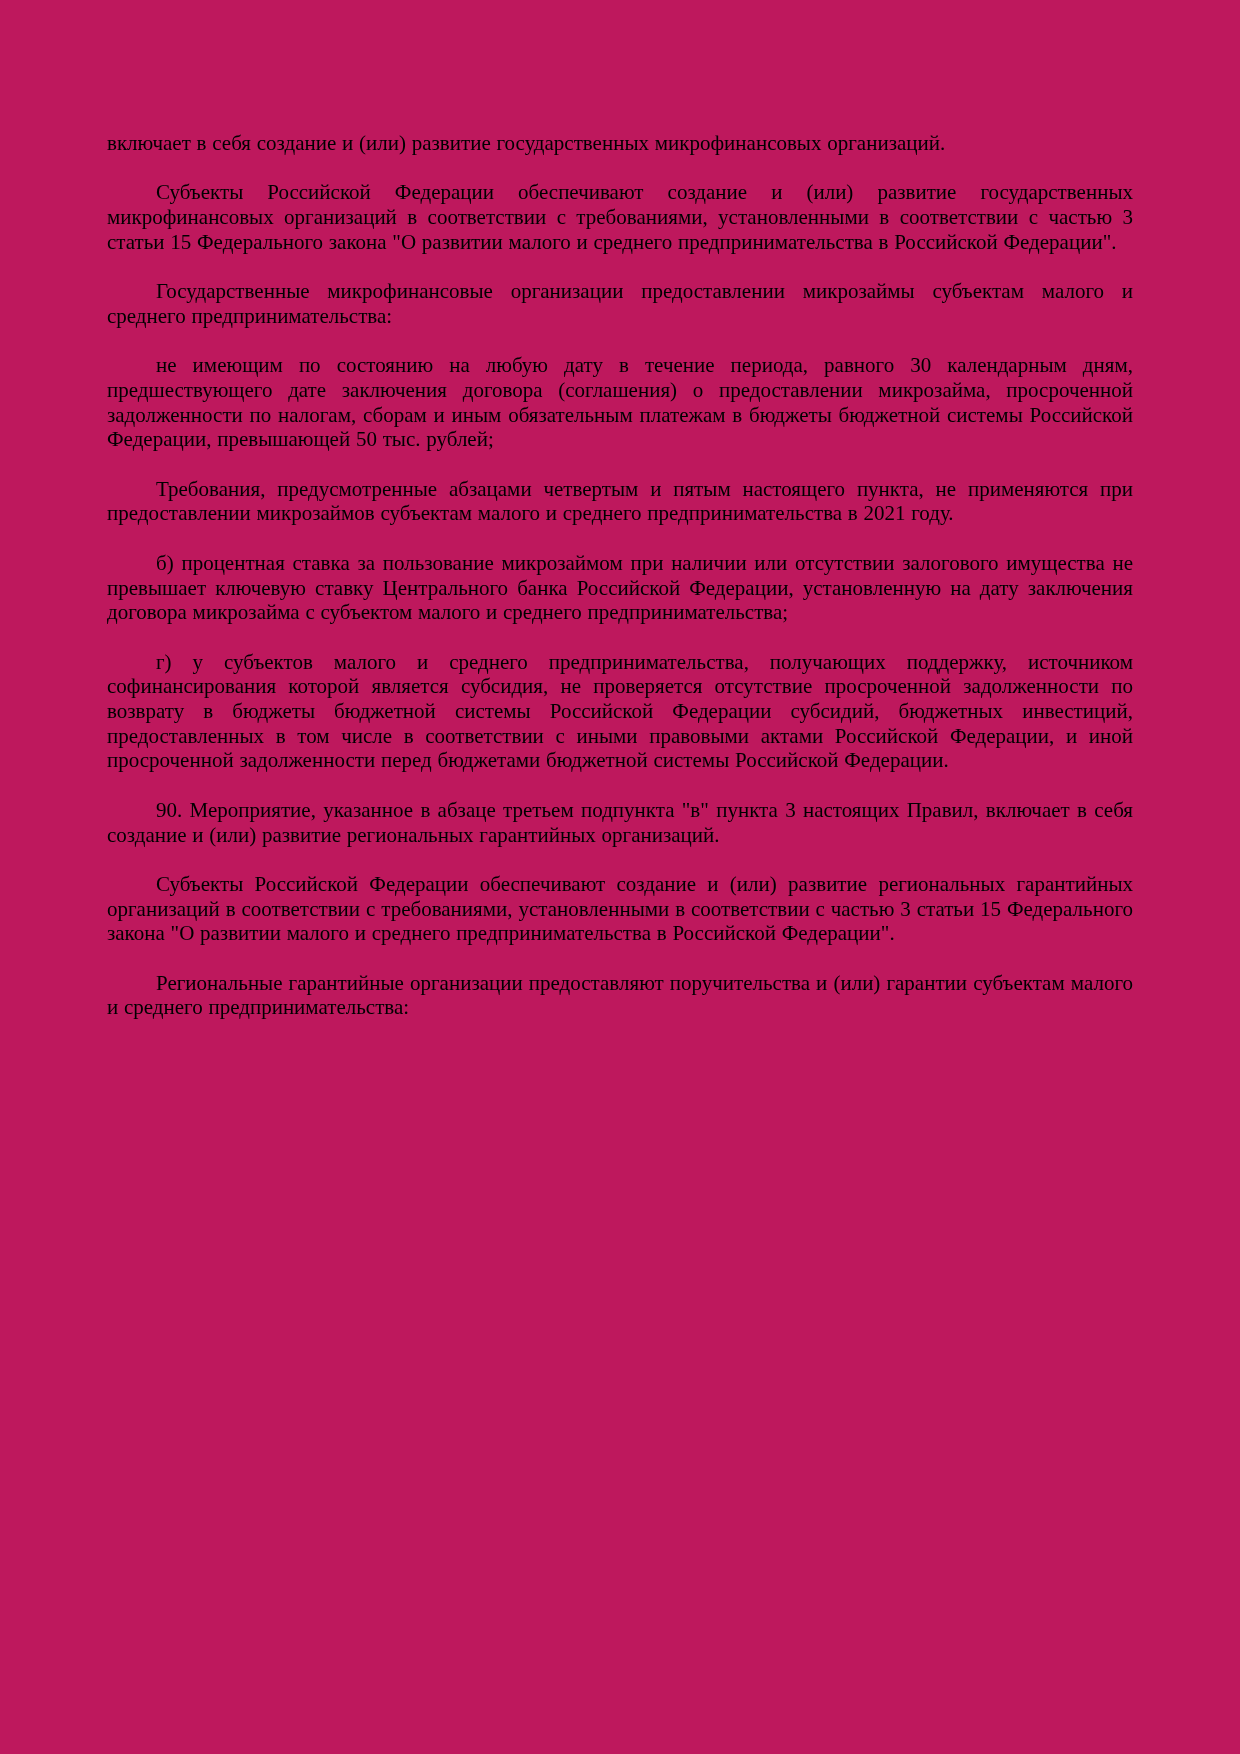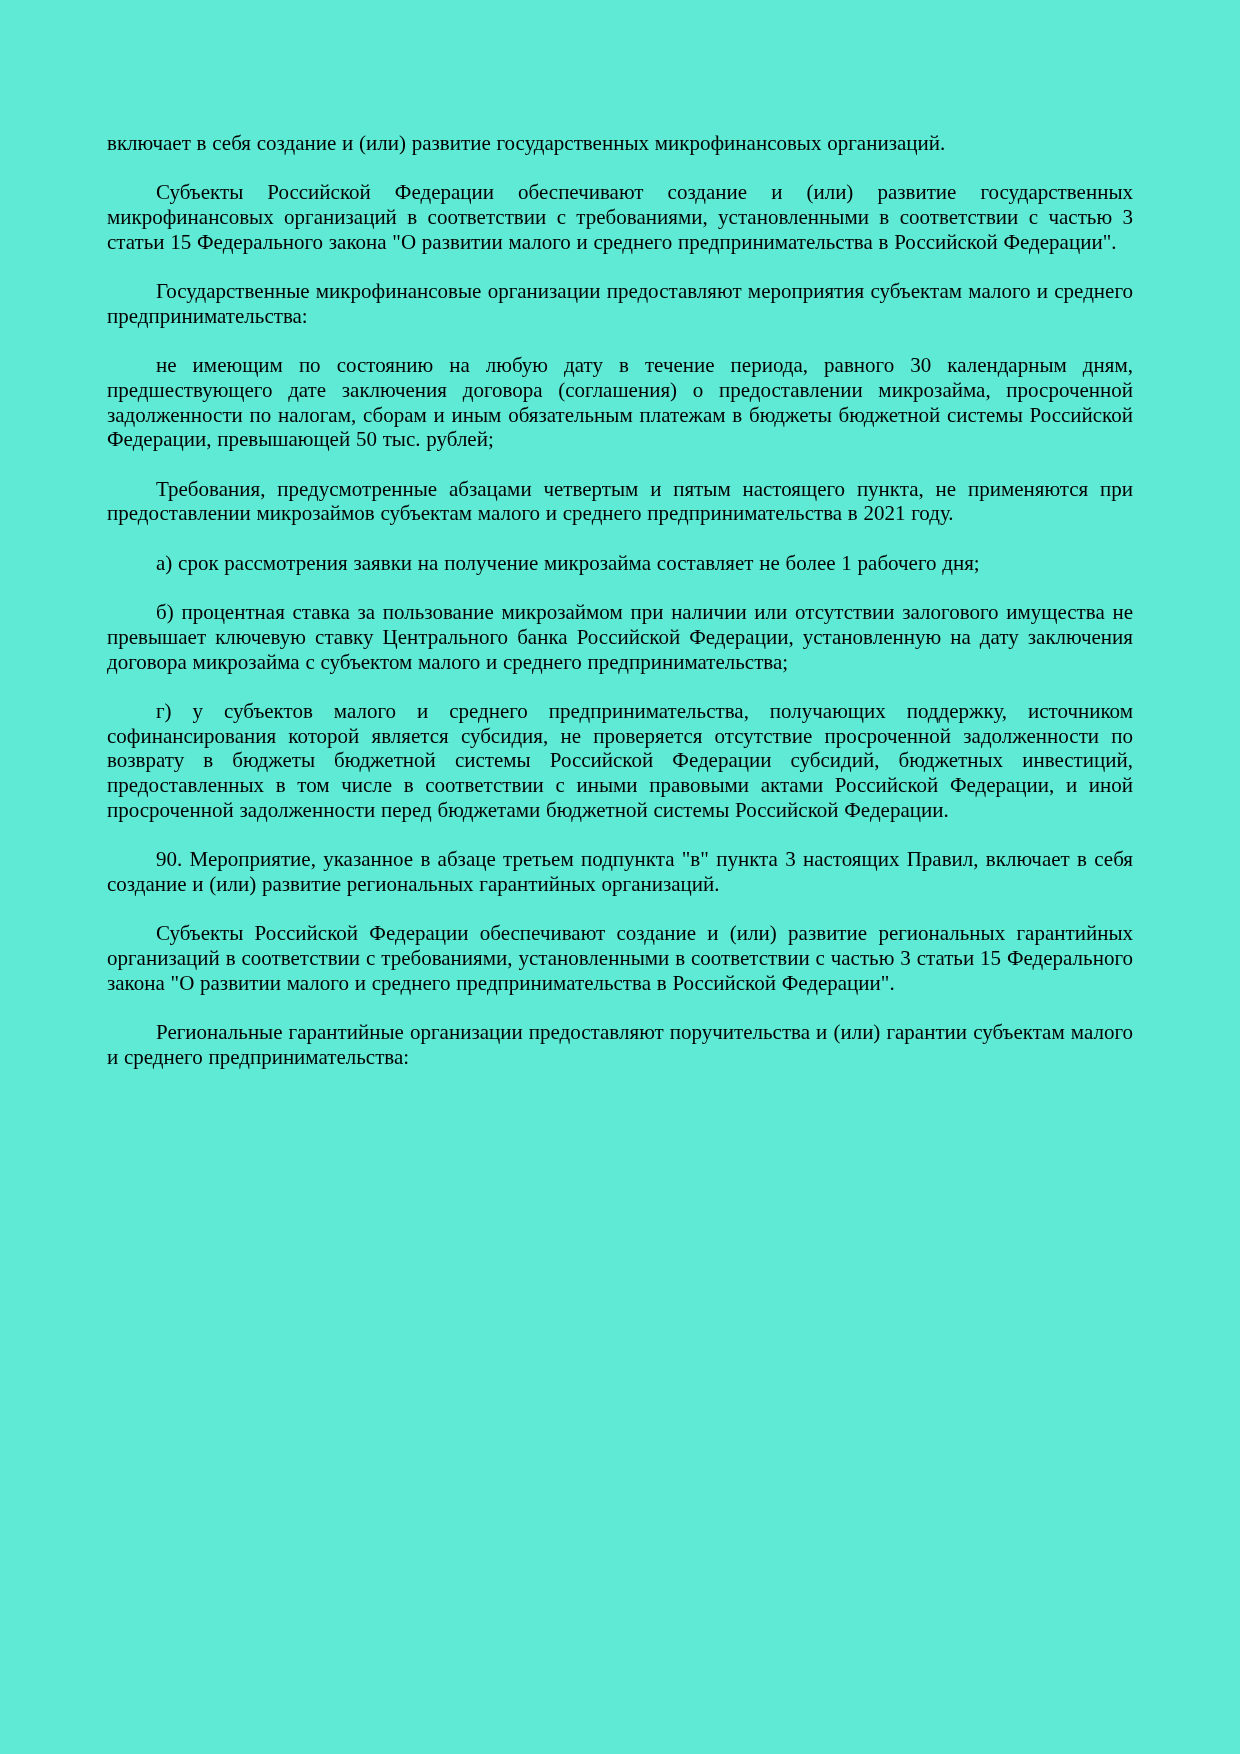--- a/index.html
+++ b/index.html
@@ -9,43 +9,42 @@
       height: 1754px;
       background: #ffffff;
       color: #000000;
       font-family: "Liberation Serif", "DejaVu Serif", serif;
       overflow: hidden;
     }
     .page {
       width: 1240px;
       height: 1754px;
       padding: 131px 107px 60px 107px;
-      background: #5eead4;
+      background: #be185d;
     }
     .doc p {
       margin: 0 0 24.7px 0;
       font-size: 21px;
       line-height: 24.7px;
       text-align: justify;
       text-indent: 49px;
       word-spacing: 0.5px;
     }
     .doc p.continuation { text-indent: 0; }
     .doc p:last-child { margin-bottom: 4px; }
   </style>
 </head>
 <body>
 
 <div class="page">
   <div class="doc">
     <p class="continuation">включает в себя создание и (или) развитие государственных микрофинансовых организаций.</p>
     <p>Субъекты Российской Федерации обеспечивают создание и (или) развитие государственных микрофинансовых организаций в соответствии с требованиями, установленными в соответствии с частью 3 статьи 15 Федерального закона "О развитии малого и среднего предпринимательства в Российской Федерации".</p>
-    <p>Государственные микрофинансовые организации предоставляют мероприятия субъектам малого и среднего предпринимательства:</p>
+    <p>Государственные микрофинансовые организации предоставлении микрозаймы субъектам малого и среднего предпринимательства:</p>
     <p>не имеющим по состоянию на любую дату в течение периода, равного 30 календарным дням, предшествующего дате заключения договора (соглашения) о предоставлении микрозайма, просроченной задолженности по налогам, сборам и иным обязательным платежам в бюджеты бюджетной системы Российской Федерации, превышающей 50 тыс. рублей;</p>
     <p>Требования, предусмотренные абзацами четвертым и пятым настоящего пункта, не применяются при предоставлении микрозаймов субъектам малого и среднего предпринимательства в 2021 году.</p>
-    <p>а) срок рассмотрения заявки на получение микрозайма составляет не более 1 рабочего дня;</p>
     <p>б) процентная ставка за пользование микрозаймом при наличии или отсутствии залогового имущества не превышает ключевую ставку Центрального банка Российской Федерации, установленную на дату заключения договора микрозайма с субъектом малого и среднего предпринимательства;</p>
     <p>г) у субъектов малого и среднего предпринимательства, получающих поддержку, источником софинансирования которой является субсидия, не проверяется отсутствие просроченной задолженности по возврату в бюджеты бюджетной системы Российской Федерации субсидий, бюджетных инвестиций, предоставленных в том числе в соответствии с иными правовыми актами Российской Федерации, и иной просроченной задолженности перед бюджетами бюджетной системы Российской Федерации.</p>
     <p>90. Мероприятие, указанное в абзаце третьем подпункта "в" пункта 3 настоящих Правил, включает в себя создание и (или) развитие региональных гарантийных организаций.</p>
     <p>Субъекты Российской Федерации обеспечивают создание и (или) развитие региональных гарантийных организаций в соответствии с требованиями, установленными в соответствии с частью 3 статьи 15 Федерального закона "О развитии малого и среднего предпринимательства в Российской Федерации".</p>
     <p>Региональные гарантийные организации предоставляют поручительства и (или) гарантии субъектам малого и среднего предпринимательства:</p>
   </div>
 </div>
 
 </body></html>

